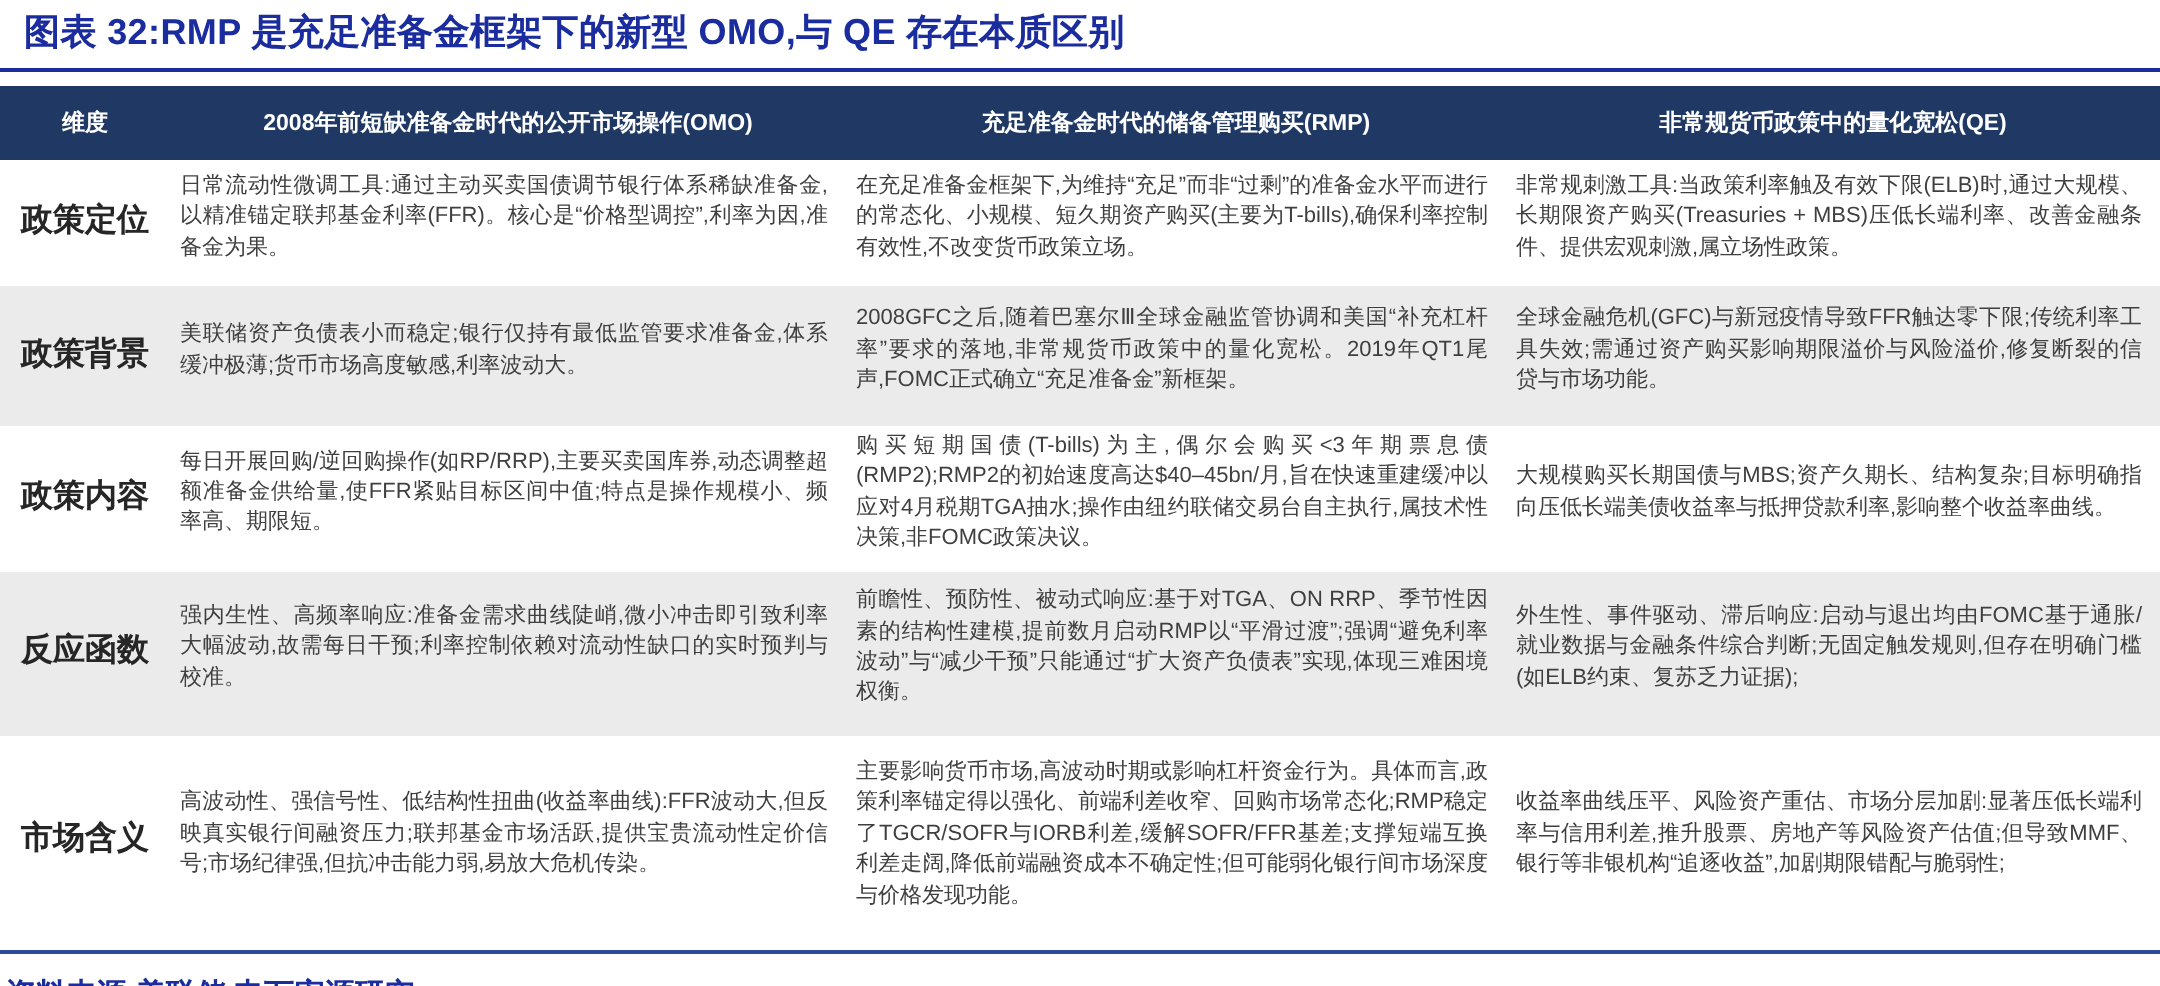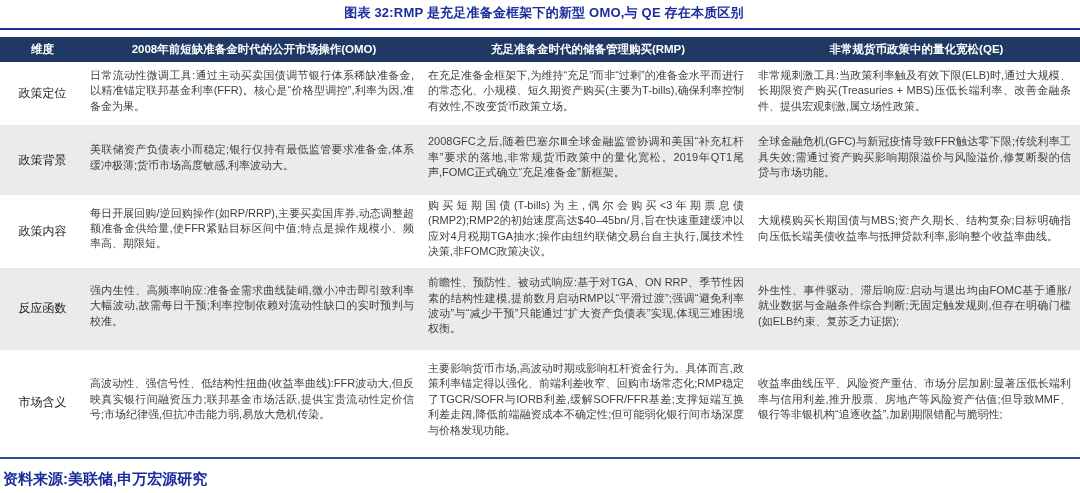--- a/index.html
+++ b/index.html
@@ -5,60 +5,59 @@
   * { margin: 0; padding: 0; box-sizing: border-box; }
   html, body {
     width: 1080px; height: 493px;
     background: #ffffff;
     font-family: "Liberation Sans", "DejaVu Sans", sans-serif;
     overflow: hidden;
   }
   .page { width: 1080px; height: 493px; position: relative; background:#fff; }
 
   .title {
-    font-size: 13px; font-weight: bold;
+    font-size: 18px; font-weight: bold;
     color: #1B2D9E;
     padding: 4px 4px 6px 12px;
     letter-spacing: 0.2px;
-    text-align: center;
   }
   .title-rule { height: 2px; background: #1B2D9E; width: 1080px; margin-bottom: 7px; }
 
   table.cmp {
     width: 1080px;
     border-collapse: collapse;
     table-layout: fixed;
   }
   table.cmp col.c0 { width: 85px; }
   table.cmp col.c1 { width: 338px; }
   table.cmp col.c2 { width: 330px; }
   table.cmp col.c3 { width: 327px; }
 
   thead th {
     background: #1F3864;
     color: #ffffff;
     font-size: 11.5px;
     font-weight: bold;
     text-align: center;
     vertical-align: middle;
-    height: 25px;
+    height: 37px;
     padding: 2px 4px;
   }
 
   tbody td {
     font-size: 11px;
     line-height: 1.4;
     color: #3F3F3F;
     vertical-align: middle;
     text-align: justify;
     padding: 3px 9px 8px 5px;
   }
   tbody td.lbl {
-    font-size: 12px;
-    font-weight: normal;
+    font-size: 16px;
+    font-weight: bold;
     color: #262626;
     text-align: center;
     padding: 0 2px;
   }
   tbody tr.alt td { background: #EBEBEB; }
 
   tr.r1 td { height: 63px; }
   tr.r2 td { height: 70px; }
   tr.r3 td { height: 68px; }
   tr.r4 td { height: 82px; }

